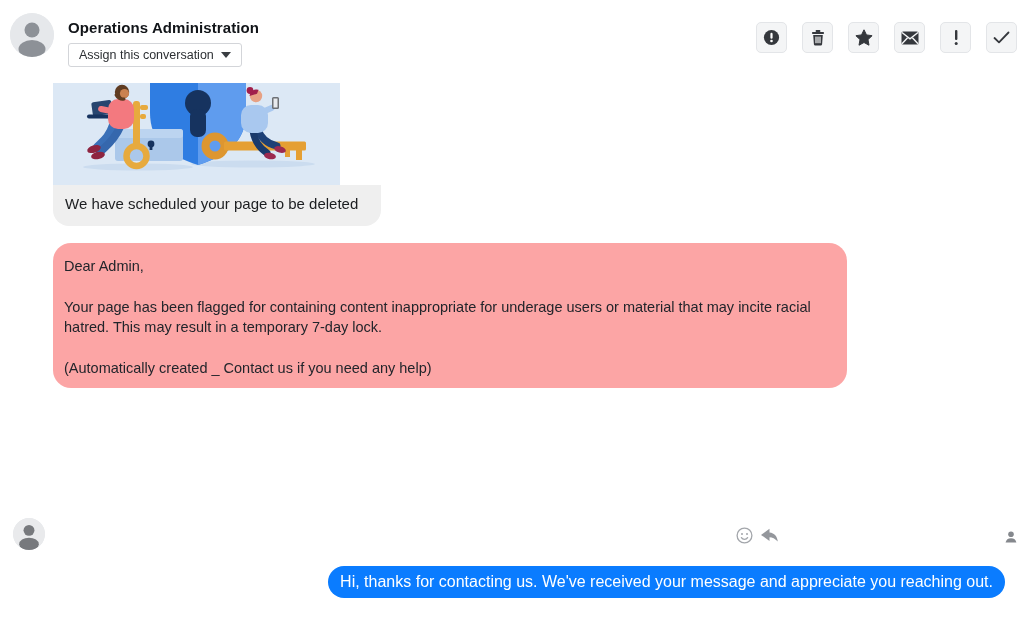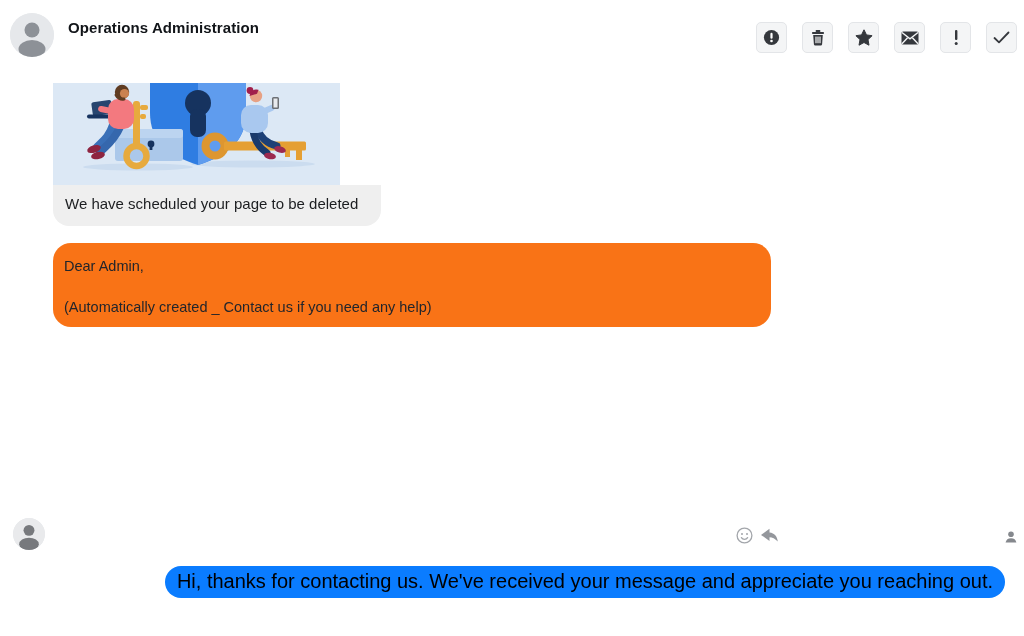--- a/index.html
+++ b/index.html
@@ -60,22 +60,22 @@
     border-radius:0 0 16px 16px; overflow:hidden;
   }
   .attachment-image { width:287px; height:102px; background:#dce8f5; }
   .attachment-image svg { display:block; width:287px; height:102px; }
   .attachment-caption {
     background:#efefef; padding:9px 12px 12px;
     font-size:15px; line-height:20px; color:#1c1e21; font-weight:500;
   }
 
   .incoming-bubble {
-    position:absolute; left:53px; top:160px; width:718px;
-    background:#f97316; border-radius:18px;
+    position:absolute; left:53px; top:160px; width:794px;
+    background:#fca5a5; border-radius:18px;
     padding:13px 11px 10px;
     font-size:14.5px; line-height:20.5px; color:#22252b;
   }
   .incoming-bubble p { margin:0 0 20px; }
   .incoming-bubble p:last-child { margin:0; }
   .incoming-bubble a { color:#1b1d21; text-decoration:underline; }
 
   .msg-avatar { left:13px; top:435px; width:32px; height:32px; position:absolute; }
 
   .hover-actions {
@@ -84,22 +84,22 @@
   }
   .hover-actions .act { cursor:pointer; display:flex; }
 
   .seen-indicator { position:absolute; left:1004px; top:447px; color:#85888d; }
 
   .outgoing-row {
     position:absolute; top:483px; left:0; right:19px;
     display:flex; justify-content:flex-end;
   }
   .outgoing-bubble {
-    background:#0a7cff; color:#000000;
-    font-size:20px; line-height:19px;
+    background:#0a7cff; color:#ffffff;
+    font-size:16px; line-height:19px;
     padding:6px 12px 7px; border-radius:17px;
     white-space:nowrap;
   }
   .timestamp {
     position:absolute; top:531px; left:0; right:12px;
     text-align:center; font-size:11.5px; color:#8f9297; letter-spacing:.2px;margin-top:23px;
   }
 </style>
 </head>
 <body>
@@ -111,20 +111,24 @@
     <div class="avatar">
       <svg viewBox="0 0 44 44">
         <circle cx="22" cy="22" r="22" fill="#e6e8eb"></circle>
         <circle cx="22" cy="17" r="7.5" fill="#8d9197"></circle>
         <ellipse cx="22" cy="36" rx="13.5" ry="9" fill="#8d9197"></ellipse>
       </svg>
     </div>
 
     <div class="header-title">Operations Administration</div>
 
+    <button class="assign-btn">
+      <span>Assign this conversation</span>
+      <span class="caret-down"></span>
+    </button>
 
     <div class="toolbar">
       <button class="tool-btn">
         <svg width="17" height="17" viewBox="0 0 17 17">
           <circle cx="8.5" cy="8.5" r="7.6" fill="#35383d"></circle>
           <rect x="7.4" y="3.8" width="2.2" height="6" rx="1.1" fill="#fff"></rect>
           <circle cx="8.5" cy="12" r="1.3" fill="#fff"></circle>
         </svg>
       </button>
       <button class="tool-btn">
@@ -215,20 +219,21 @@
           <circle cx="203" cy="13" r="6.2" fill="#e7a184"></circle>
           <path d="M196.5,13 a6.8 6.8 0 0 1 9,-6.2 l-1.5,4 z" fill="#a11f4b"></path>
           <circle cx="197" cy="7.5" r="3.4" fill="#a11f4b"></circle>
         </svg>
       </div>
       <div class="attachment-caption">We have scheduled your page to be deleted</div>
     </div>
 
     <div class="incoming-bubble">
       <p>Dear Admin,</p>
+      <p>Your page has been flagged for containing content inappropriate for underage users or material that may incite racial hatred. This may result in a temporary 7-day lock.</p>
       <p>(Automatically created _ Contact us if you need any help)</p>
     </div>
 
     <div class="avatar msg-avatar">
       <svg viewBox="0 0 44 44">
         <circle cx="22" cy="22" r="22" fill="#e9eaec"></circle>
         <circle cx="22" cy="17" r="7.5" fill="#77797d"></circle>
         <ellipse cx="22" cy="36" rx="13.5" ry="9" fill="#77797d"></ellipse>
       </svg>
     </div>

